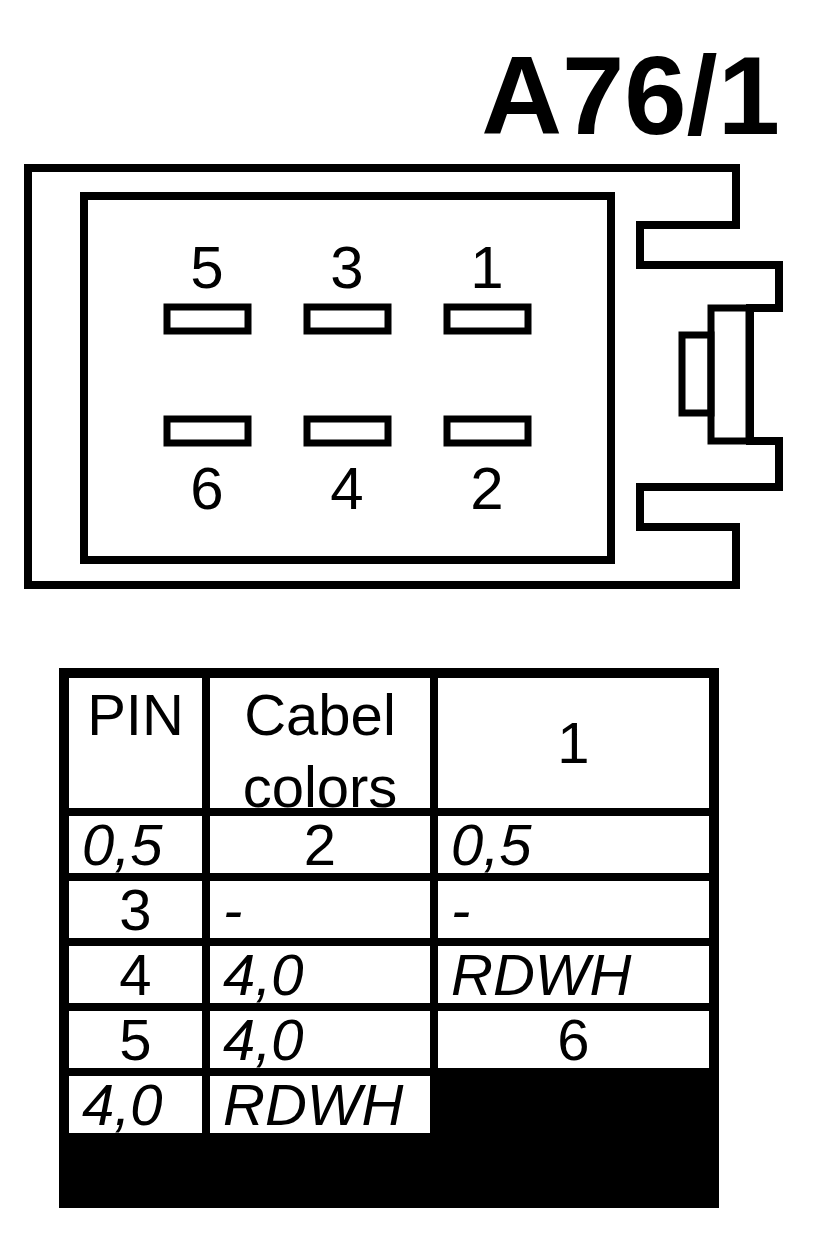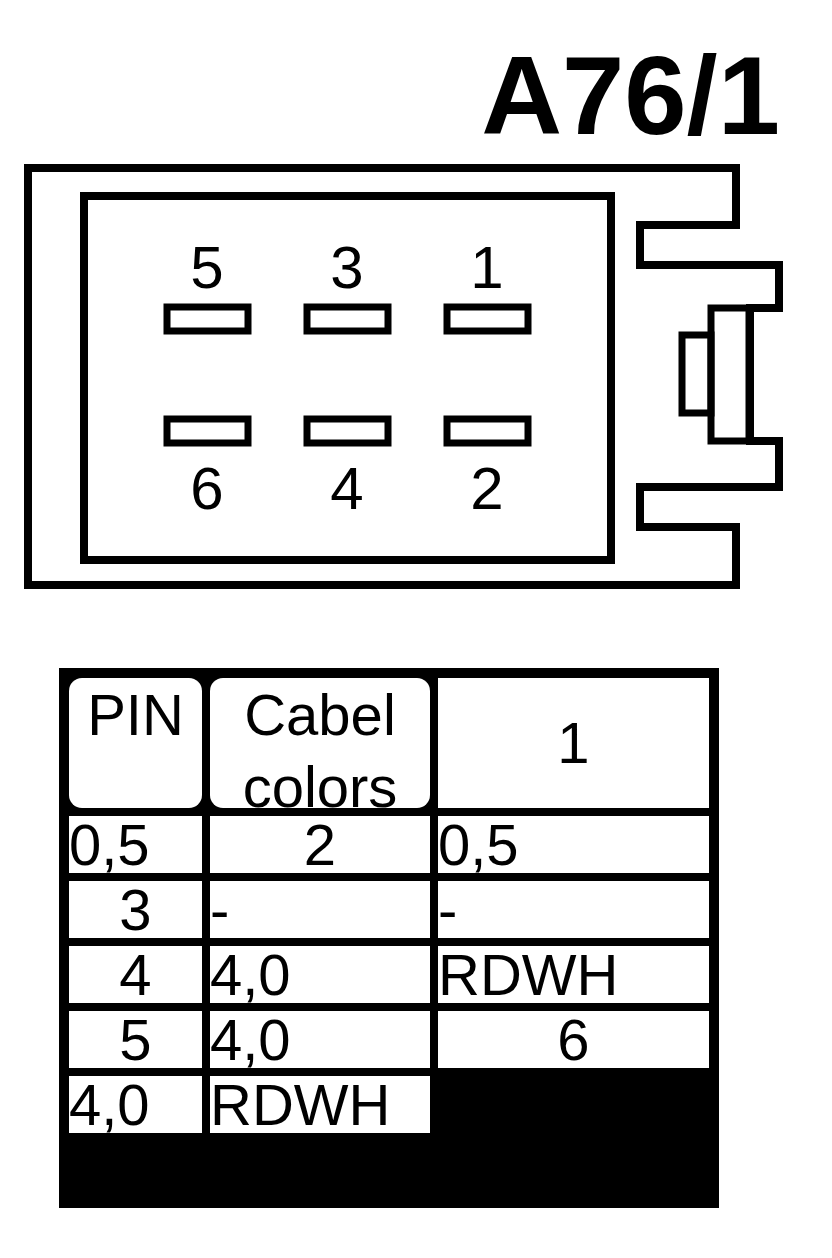--- a/index.html
+++ b/index.html
@@ -66,24 +66,23 @@
     font-size: 58px;
     line-height: 1;
     overflow: hidden;
   }
   .cell.header {
     align-items: flex-start;
     justify-content: center;
     text-align: center;
     line-height: 1.24;
     padding-top: 1px;
-    border-radius: 13px;
   }
   .cell.center { justify-content: center; }
-  .cell.left { justify-content: flex-start; padding-left: 0; }
+  .cell.left { justify-content: flex-start; padding-left: 13px; font-style: italic; }
 </style>
 </head>
 <body>
 
 <div class="page">
 
   <div class="page-title">A76/1</div>
 
   <svg class="connector-svg" viewBox="0 0 832 640" xmlns="http://www.w3.org/2000/svg">
 

